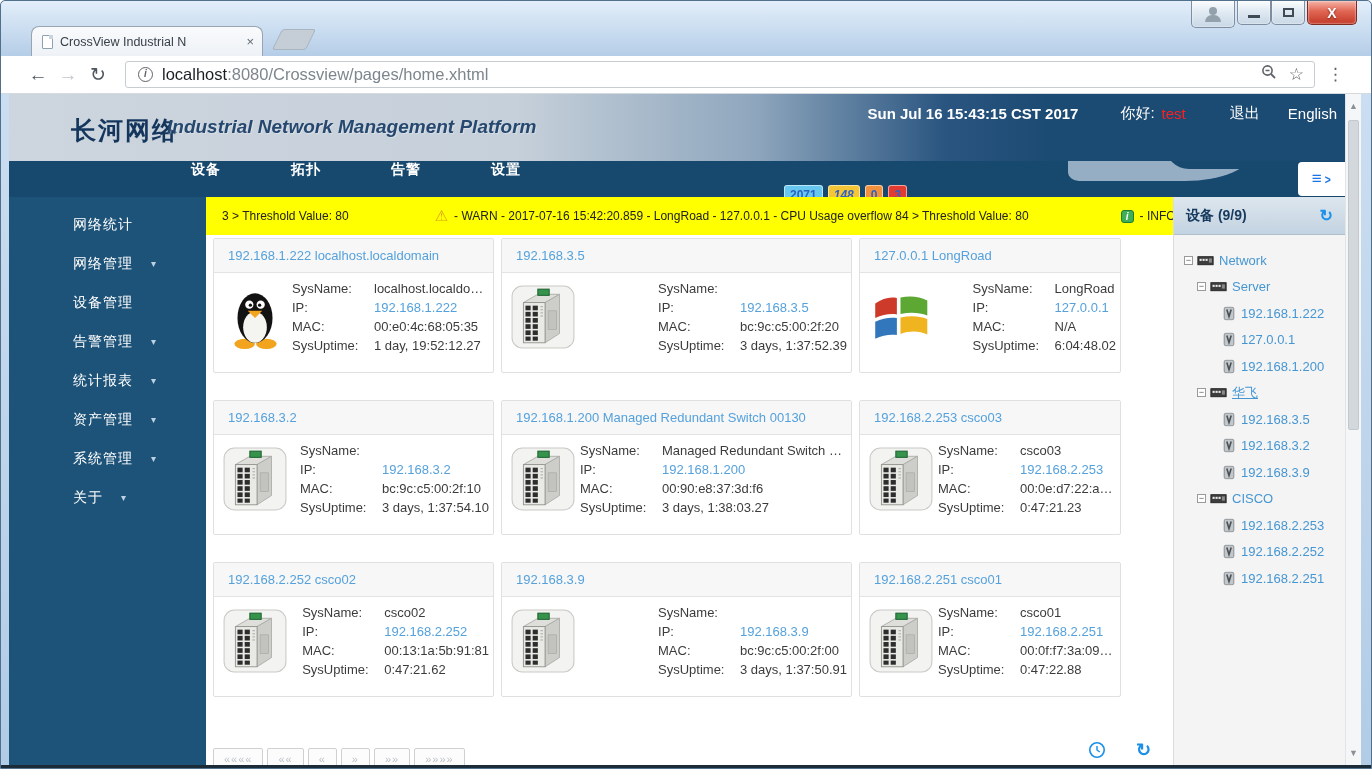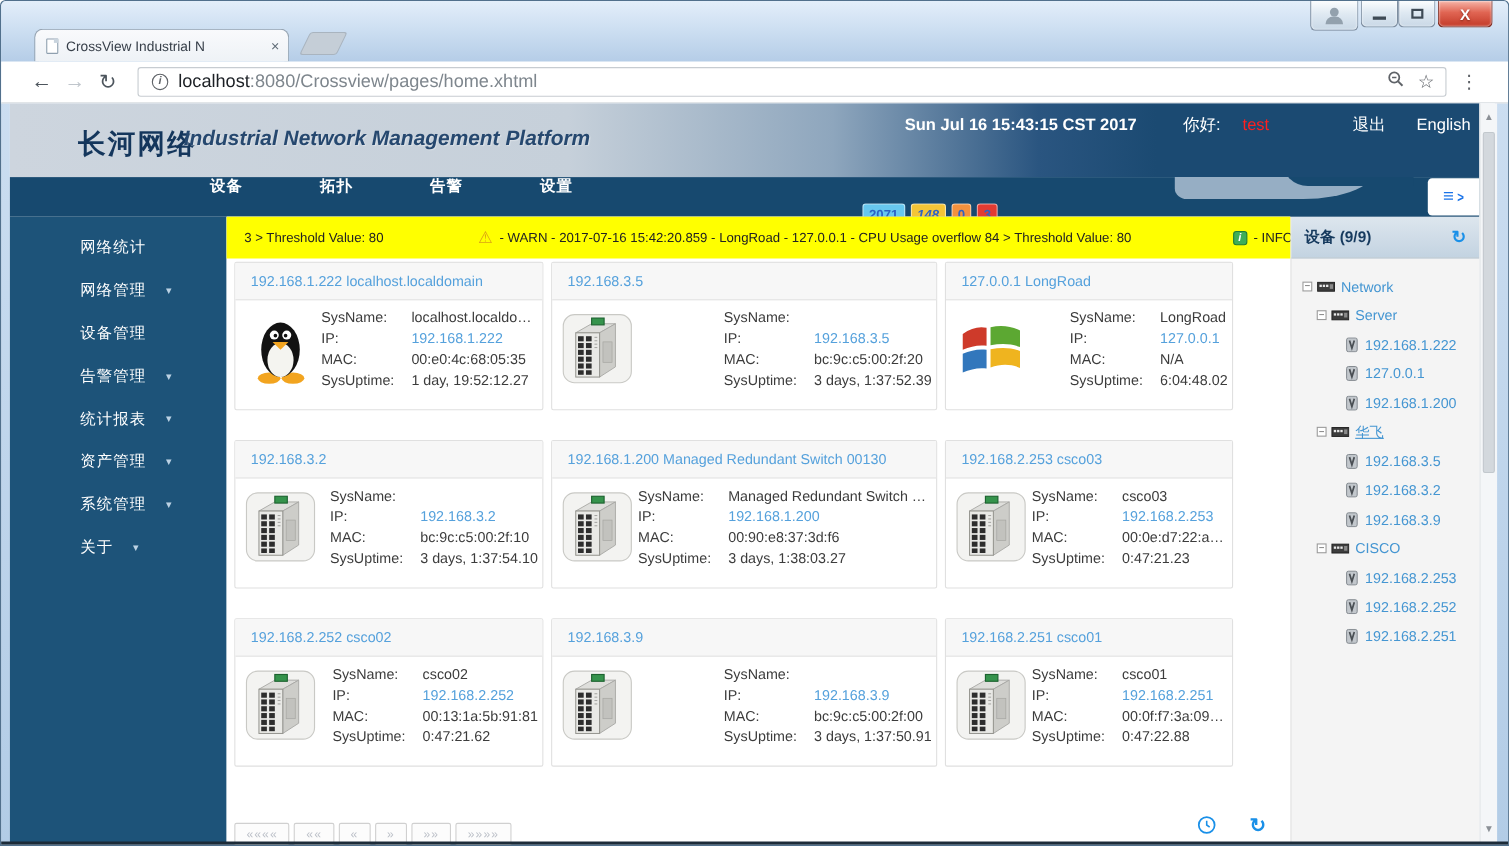--- a/index.html
+++ b/index.html
@@ -54,22 +54,22 @@
   .page{ position:absolute; top:93px; left:8px; right:12px; bottom:2px; background:#fff; display:flex; }
   .content-col{ width:1336px; display:flex; flex-direction:column; }
 
   .banner{ position:relative; height:67px; flex:none;
            background:linear-gradient(to right,#cdd5de 0%,#c6d0da 38%,#8ea6bd 56%,#2a5580 70%,#1b4a72 78%,#1b4a72 100%); }
   .brand{ position:absolute; left:62px; top:20px; font-size:25px; font-weight:bold; color:#14365c; letter-spacing:2px;}
   .subtitle{ position:absolute; left:158px; top:22px; font-size:19px; font-weight:bold; font-style:italic; color:#26486f;
              text-shadow:1px 1px 1px rgba(255,255,255,.35);}
   .userbar{ position:absolute; right:8px; top:10px; display:flex; align-items:center; color:#fff; font-size:15px; }
   .datetime{ font-weight:bold; margin-right:42px; }
-  .greet{ margin-right:20px; }
-  .uname{ color:#ff1f1f; margin-right:76px; cursor:pointer;}
+  .greet{ margin-right:7px; }
+  .uname{ color:#ff1f1f; margin-right:44px; cursor:pointer;}
   .logout{ margin-right:28px; cursor:pointer; }
   .lang{ cursor:pointer; }
 
   .navbar{ position:relative; height:36px; flex:none; background:#17496f; display:flex; align-items:flex-start; overflow:hidden;}
   .nav-wave{ position:absolute; right:92px; top:-10px; width:185px; height:30px; background:#9db4c8;
              border-radius:0 0 100px 16px / 0 0 44px 14px; opacity:.95;}
   .nav-wave2{ position:absolute; right:60px; top:-16px; width:120px; height:24px; background:#17496f; border-radius:0 0 0 70px;}
   .nav-item{ color:#fff; font-size:14px; font-weight:600; margin-left:70px; cursor:pointer; letter-spacing:1px; position:relative;}
   .nav-item:first-child{ margin-left:182px; }
   .badges{ position:absolute; left:775px; top:24px; display:flex; gap:5px; }

